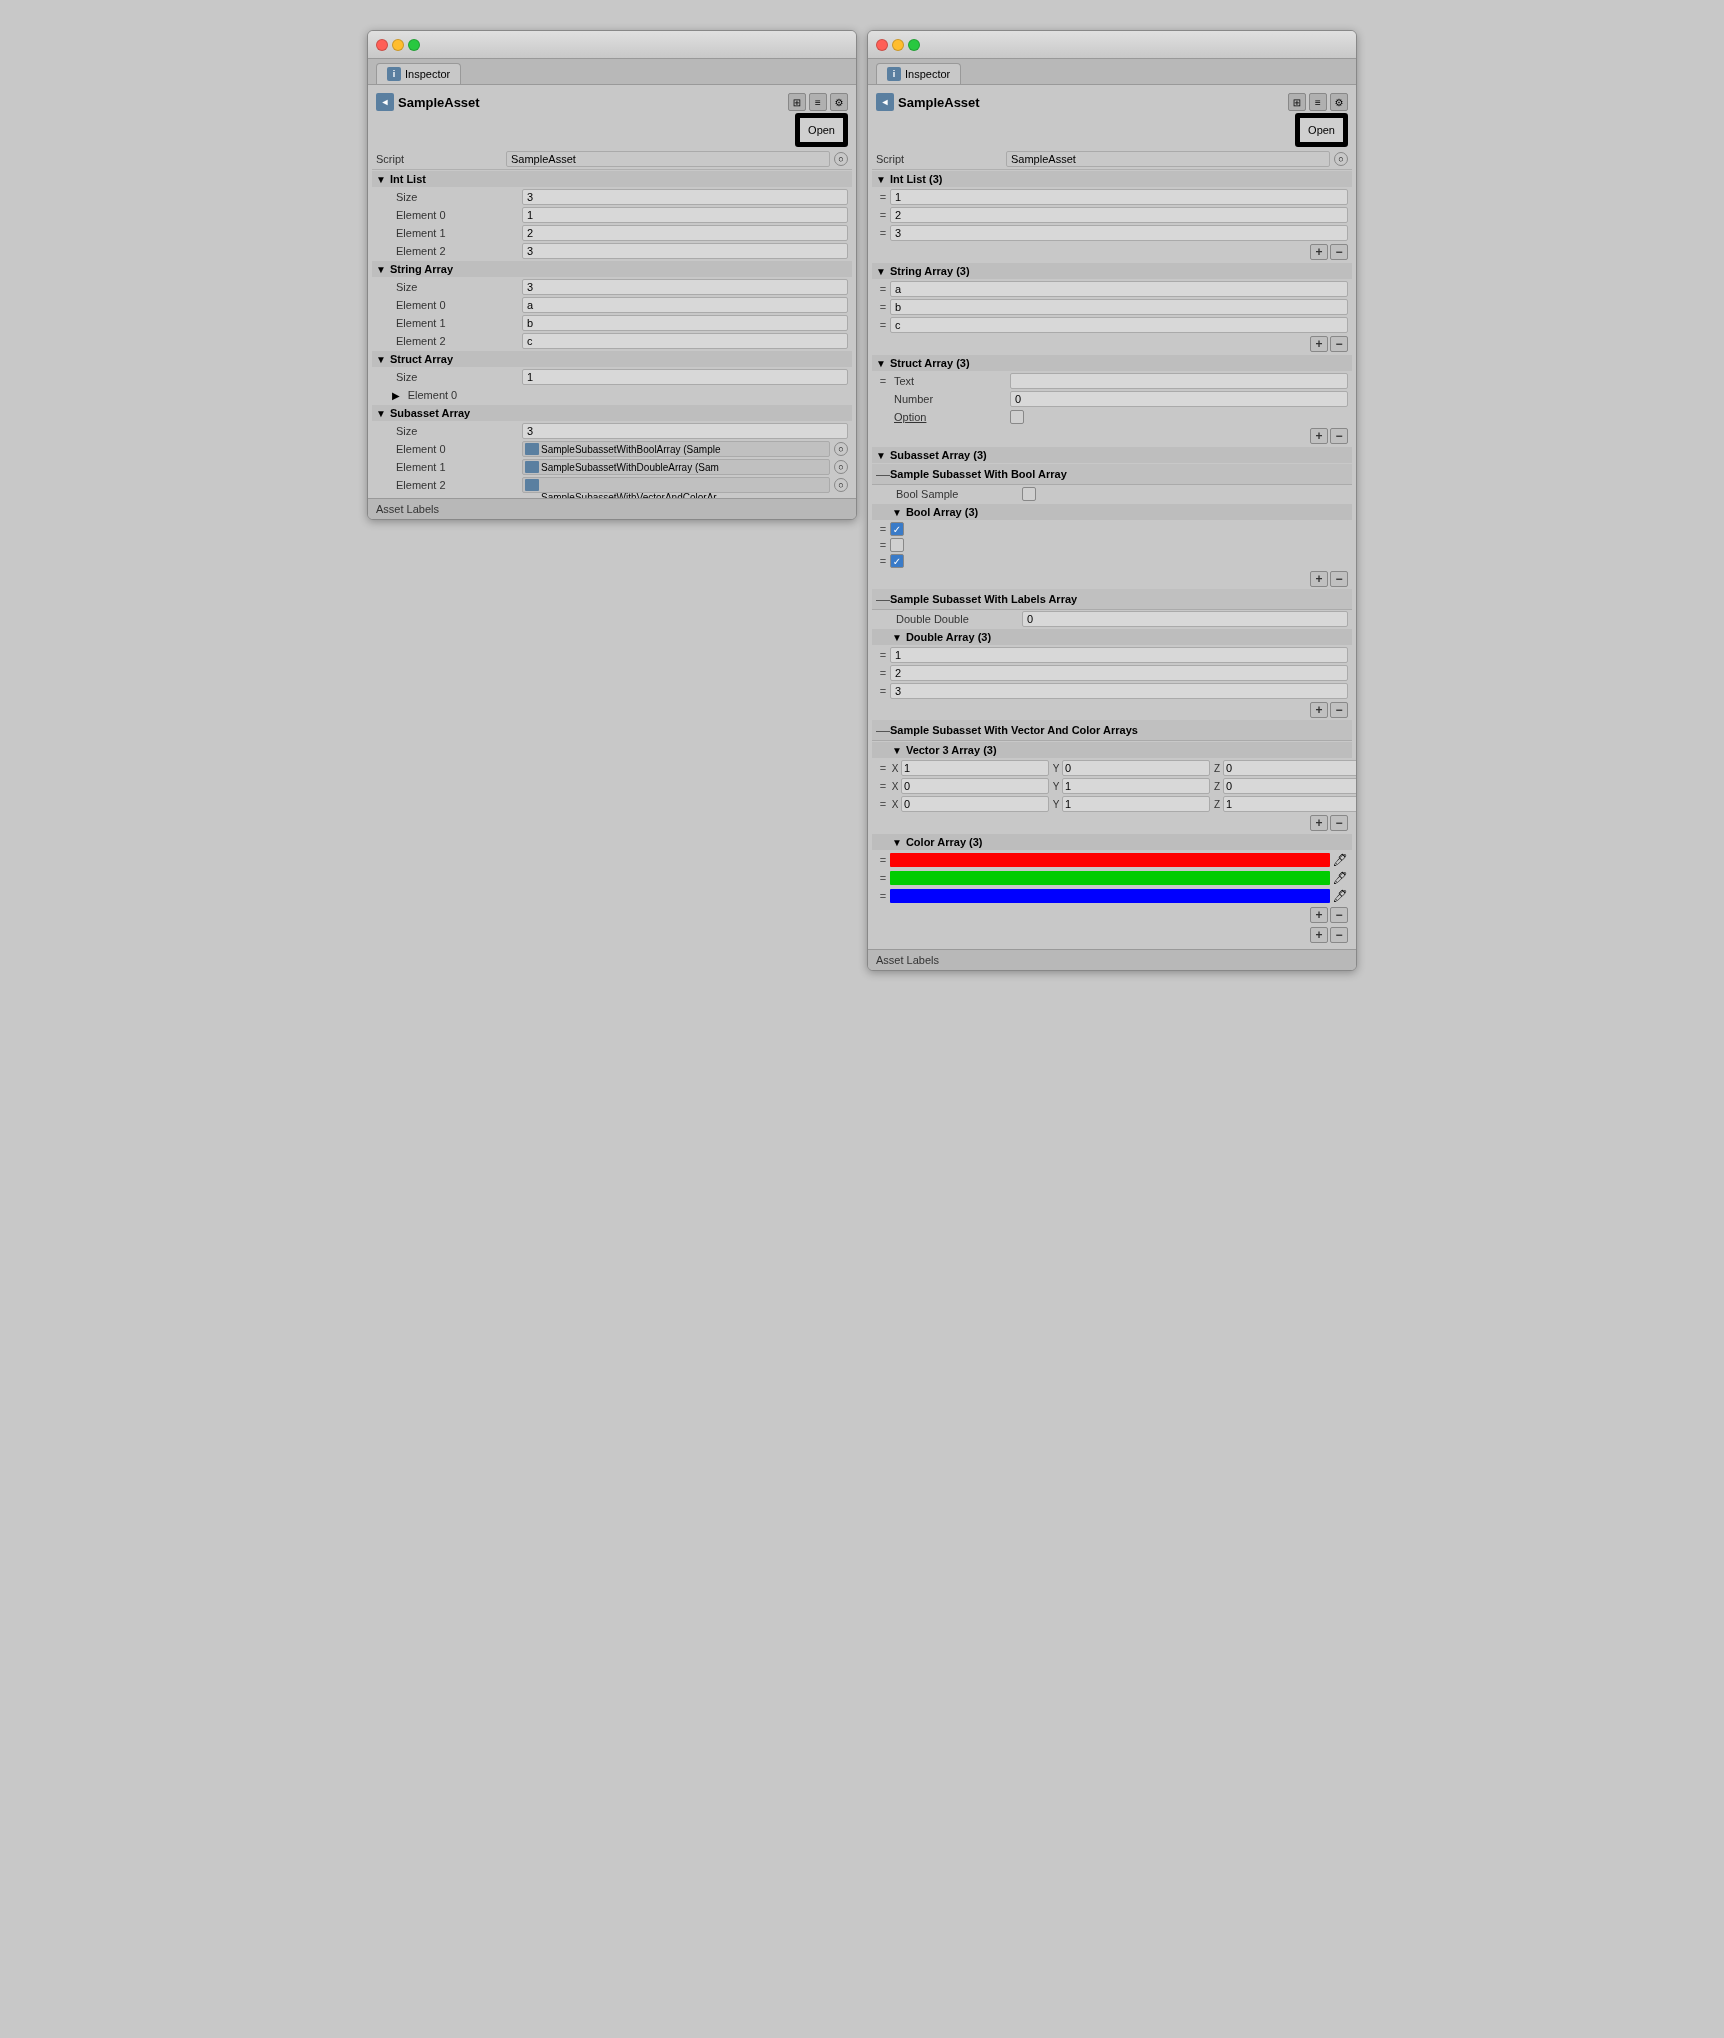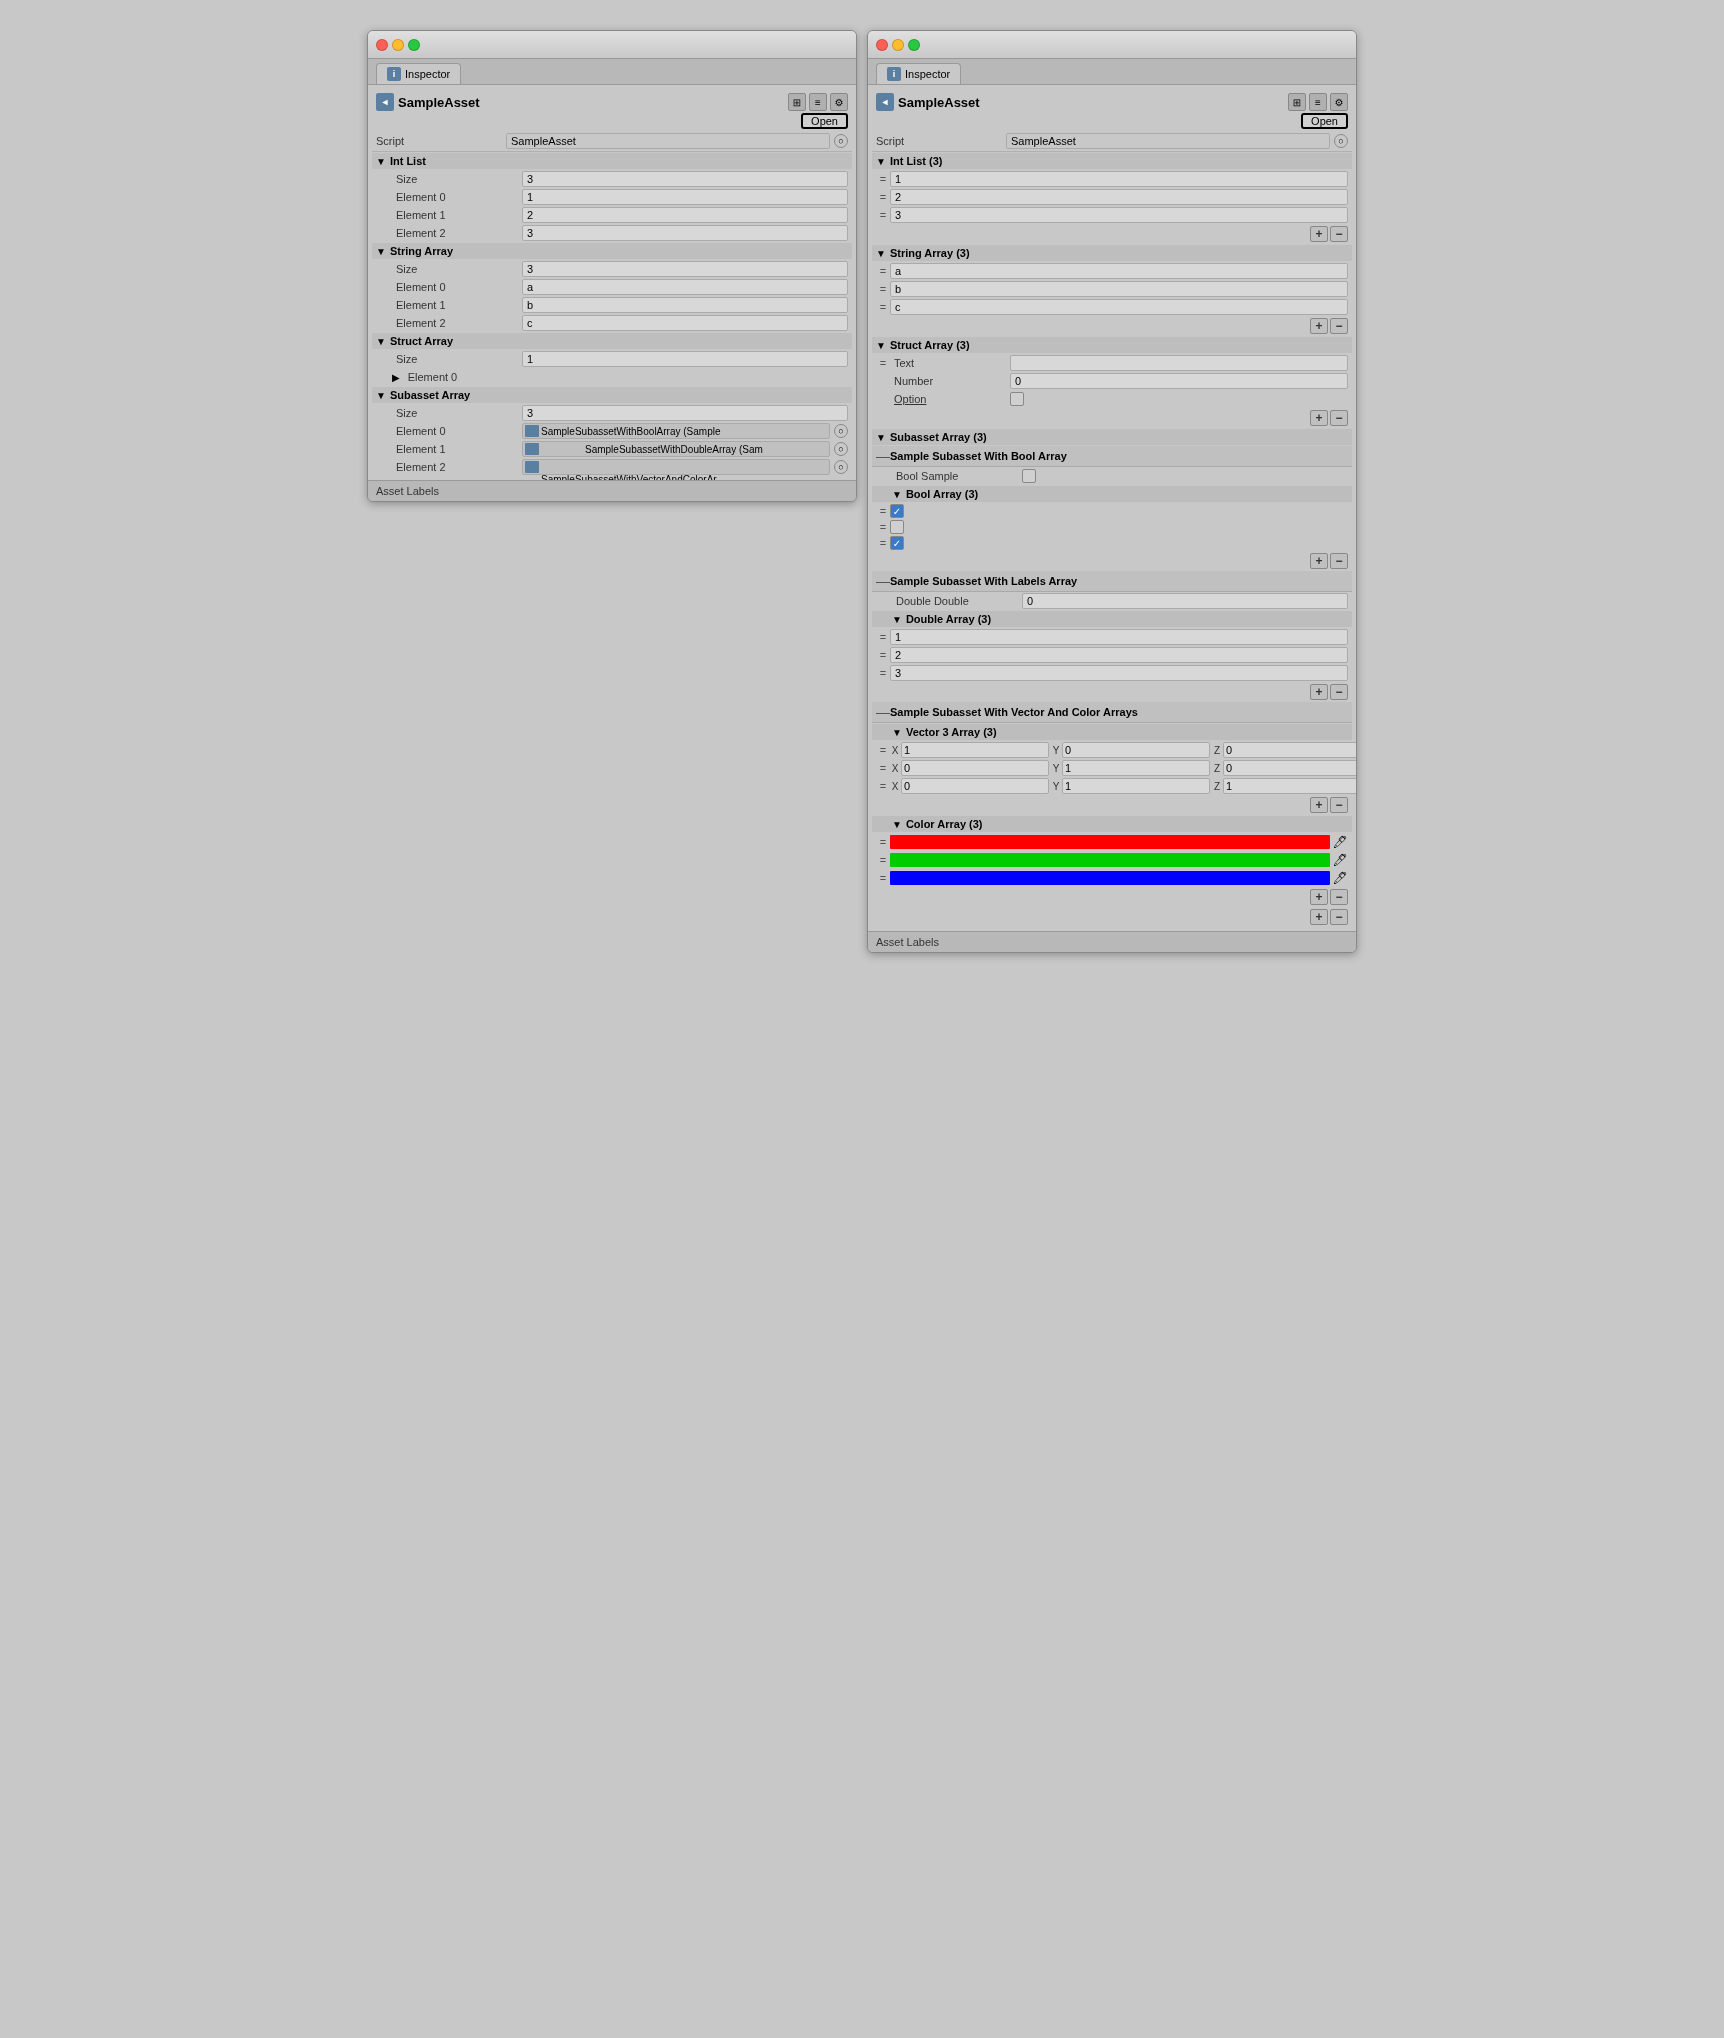--- a/index.html
+++ b/index.html
@@ -137,23 +137,23 @@
       border-radius: 2px;
       display: flex;
       align-items: center;
       justify-content: center;
       cursor: pointer;
       font-size: 10px;
     }
 
     .open-btn {
       background: #d0d0d0;
-      border: 2px solid #000000;
+      border: 5px solid #000000;
       border-radius: 3px;
-      padding: 0 8px;
+      padding: 6px 8px;
       cursor: pointer;
       font-size: 11px;
     }
 
     
     .field-row {
       display: flex;
       align-items: center;
       padding: 1px 4px;
       min-height: 18px;
@@ -496,21 +496,21 @@
       <span class="field-label">Element 0</span>
       <div style="flex:1;background:#c0c0c0;border:1px solid #aaa;border-radius:2px;height:16px;display:flex;align-items:center;padding:0 2px;font-size:10px;">
         <div style="width:14px;height:12px;background:#5a7fa0;border-radius:1px;margin-right:2px;"></div>
         <span style="overflow:hidden;white-space:nowrap;">SampleSubassetWithBoolArray (Sample</span>
       </div>
       <div class="circle-icon">○</div>
     </div>
 
     <div class="field-row indent-1">
       <span class="field-label">Element 1</span>
-      <div style="flex:1;background:#c0c0c0;border:1px solid #aaa;border-radius:2px;height:16px;display:flex;align-items:center;padding:0 2px;font-size:10px;gap:44px;">
+      <div style="flex:1;background:#c0c0c0;border:1px solid #aaa;border-radius:2px;height:16px;display:flex;align-items:center;padding:0 2px;font-size:10px;">
         <div style="width:14px;height:12px;background:#5a7fa0;border-radius:1px;margin-right:2px;"></div>
         <span style="overflow:hidden;white-space:nowrap;">SampleSubassetWithDoubleArray (Sam</span>
       </div>
       <div class="circle-icon">○</div>
     </div>
 
     <div class="field-row indent-1">
       <span class="field-label">Element 2</span>
       <div style="flex:1;background:#c0c0c0;border:1px solid #aaa;border-radius:2px;height:16px;display:flex;align-items:center;padding:0 2px;font-size:10px;">
         <div style="width:14px;height:12px;background:#5a7fa0;border-radius:1px;margin-right:2px;"></div>

